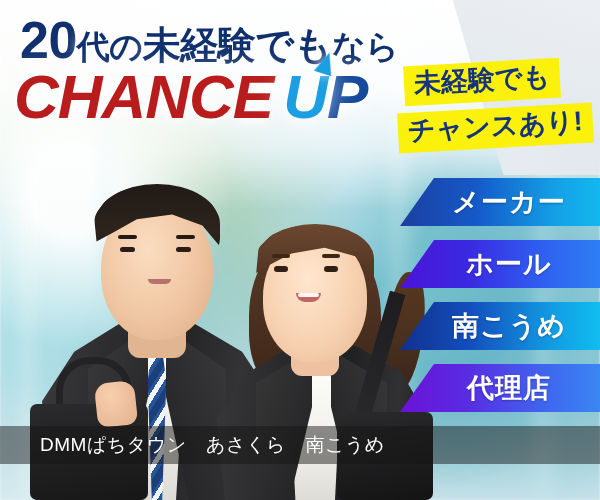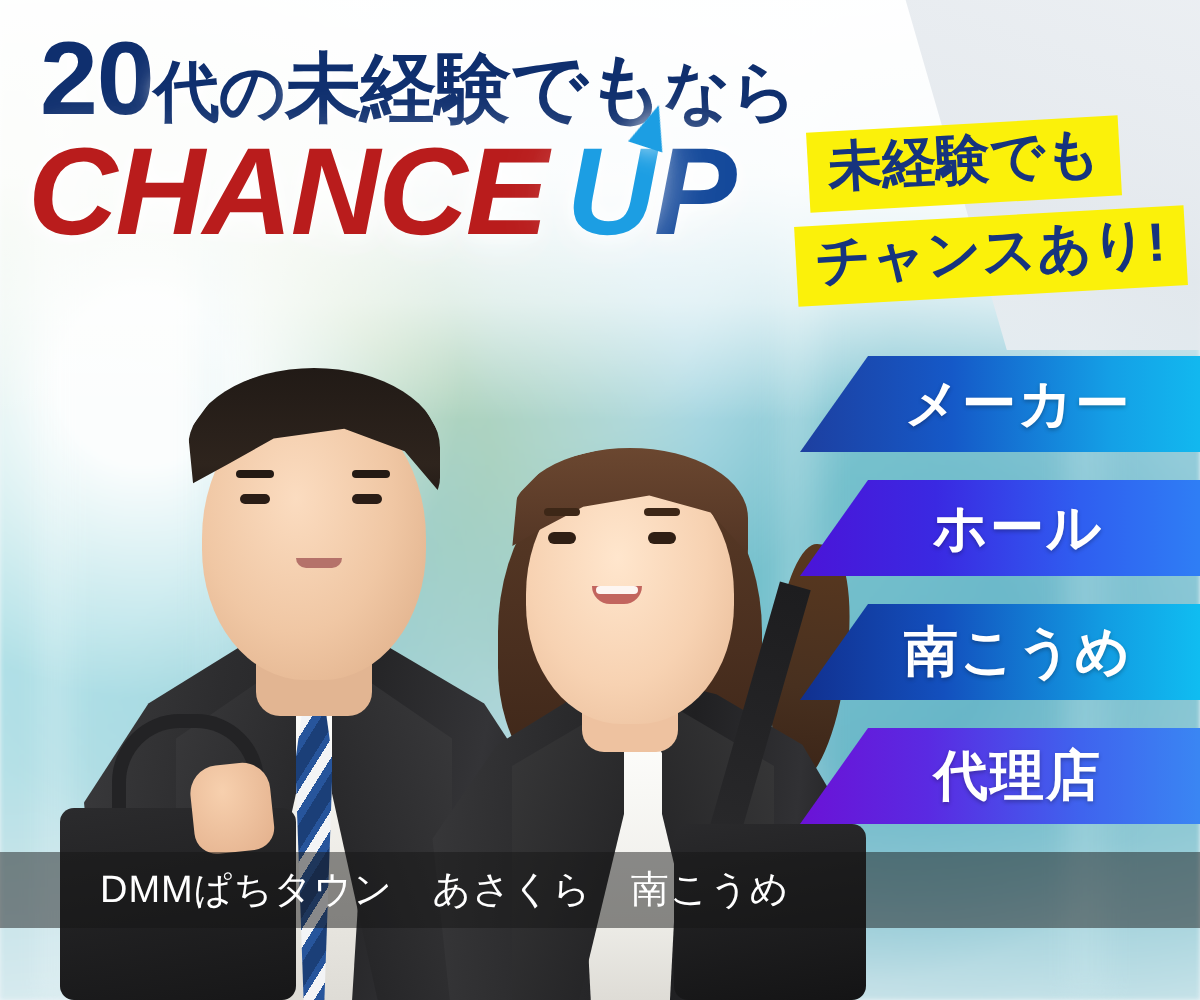--- a/index.html
+++ b/index.html
@@ -245,21 +245,21 @@
   .cat-3{background:linear-gradient(90deg,#6b12d6 0%,#5a2ae2 32%,#3f63ee 70%,#3a86f3 100%);}
   .cat-4{background:linear-gradient(90deg,#0c2f93 0%,#1055c4 34%,#109fe4 74%,#0fc2f2 100%);}
 
   
   .caption-band{
     position:absolute;left:0;bottom:36px;width:100%;height:38px;
     background:rgba(20,20,20,.48);
   }
   .caption{
     position:absolute;left:0;bottom:36px;width:100%;height:38px;
-    display:flex;align-items:center;padding-left:50px;box-sizing:border-box;
+    display:flex;align-items:center;padding-left:40px;box-sizing:border-box;
     color:#ffffff;font-size:19px;letter-spacing:.5px;white-space:nowrap;
   }
 </style>
 </head>
 <body>
 
 <div id="banner">
 
   <div class="bg-base"></div>
   <div class="bg-verticals"></div>

